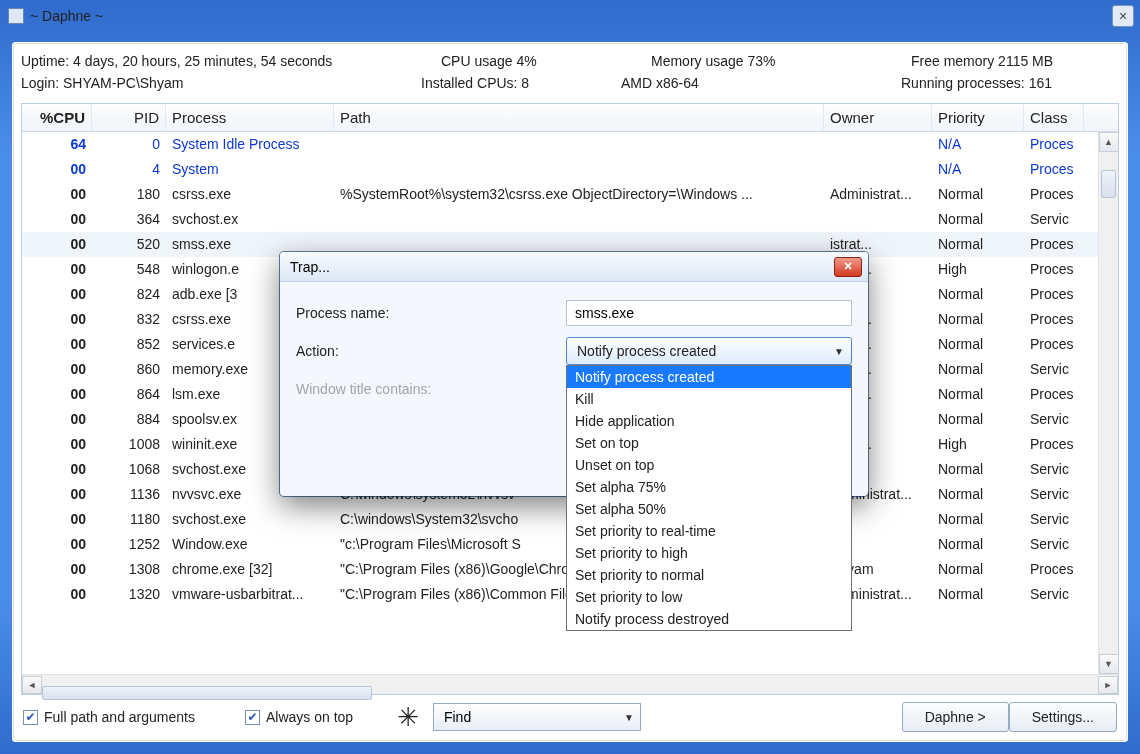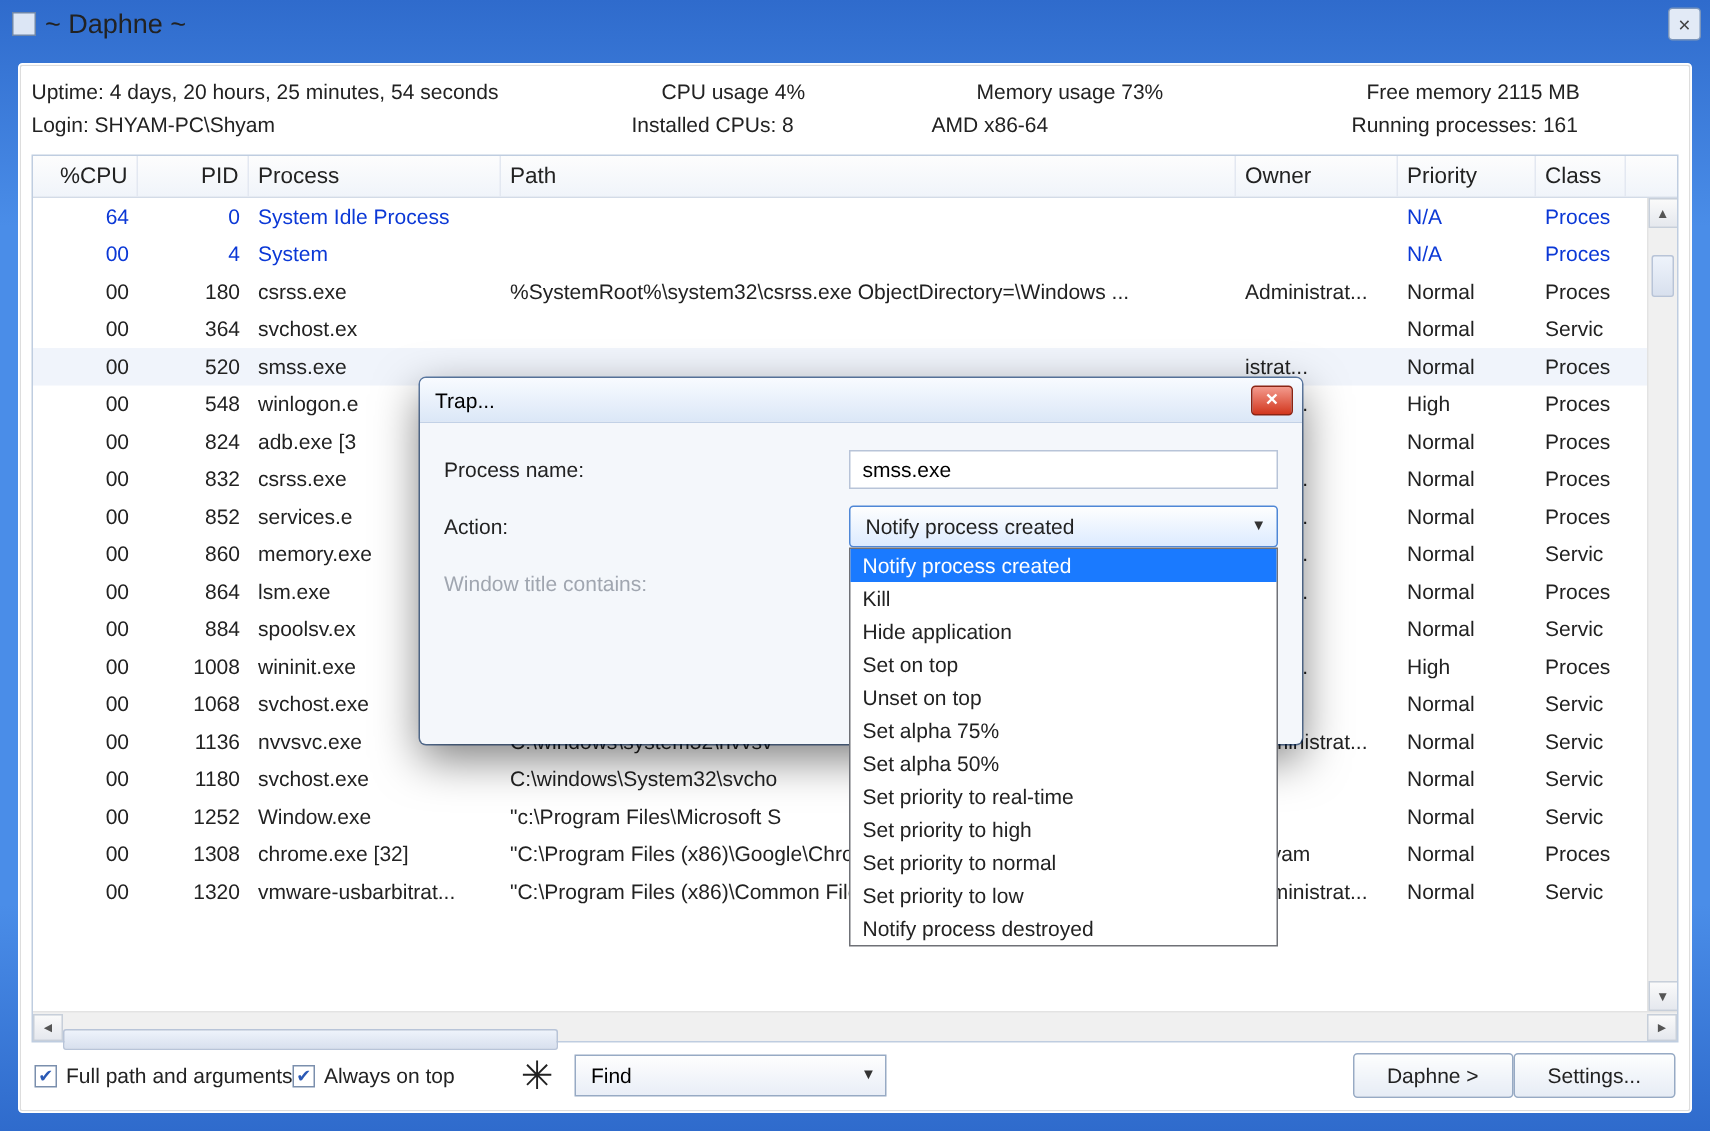--- a/index.html
+++ b/index.html
@@ -1,34 +1,34 @@
 <!DOCTYPE html>
 <html><head>
 <meta charset="utf-8">
 <style>
   * { box-sizing: border-box; font-family: "Segoe UI", Tahoma, sans-serif; font-size: 14px; }
   body { margin: 0; width: 1140px; height: 754px; background: linear-gradient(to bottom, #2f6bcc, #4a8de8 20%, #4a8de8 80%, #2f6bcc); overflow: hidden; }
   .window-frame { position: relative; width: 1140px; height: 754px; }
   .title-bar { height: 32px; display: flex; align-items: center; padding: 0 6px; color: #222; }
   .title-bar .icon-box { width: 16px; height: 16px; margin: 0 6px 0 2px; background: #dce6f5; border:1px solid #6e86a8; }
-  .title-bar .title-text { flex: 1; font-size: 18px; color: #222; }
+  .title-bar .title-text { flex: 1; font-size: 14px; color: #222; }
   .title-bar .close-btn { width: 22px; height: 22px; background: #e2eaf6; border: 1px solid #7a95bc; border-radius: 3px; display:flex; align-items:center; justify-content:center; font-size:11px; color:#444; cursor:pointer; }
   .client-area { position: absolute; left: 12px; right: 12px; top: 42px; bottom: 12px; background: #ffffff; border: 1px solid #fff; border-radius: 3px; box-shadow: inset 0 0 0 1px #ddd; padding: 10px 8px 8px 8px; display:flex; flex-direction:column; }
   .info-row { display:flex; margin-bottom: 6px; color:#222; font-size:15px; }
   .info-cell { padding-right: 20px; }
   .info-cell.a { width: 420px; }
   .info-cell.b { width: 210px; }
   .info-cell.c { width: 260px; }
   .info-cell.d { }
   .table-wrap { position: relative; flex:1; border: 1px solid #bfcde0; margin-top:6px; display:flex; flex-direction:column; }
   .table-header { display:flex; background: linear-gradient(#fdfdfd,#f0f4fa); border-bottom: 1px solid #d3dbe7; height:28px; }
   .th, .td { padding: 4px 6px; overflow:hidden; white-space:nowrap; text-overflow:ellipsis; }
   .th { border-right: 1px solid #e3e8f1; color:#222; font-size:15px; display:flex; align-items:center; }
   .th.right, .td.right { text-align:right; justify-content:flex-end; }
-  .col-cpu { width: 70px; text-align:right;}
+  .col-cpu { width: 70px; text-align:right;font-weight:bold;}
   .col-pid { width: 74px; text-align:right;}
   .col-proc { width: 168px; }
   .col-path { width: 490px; }
   .col-owner { width: 108px; }
   .col-prio { width: 92px; }
   .col-class { width: 60px; }
   .body-viewport { position:relative; flex:1; overflow:hidden; }
   .rows { }
   .tr { display:flex; height: 25px; color:#222; }
   .tr.link { color:#0b38d6; }
@@ -291,21 +291,21 @@
           </div>
         <div class="hbtn">►</div>
       </div>
     </div>
 
     <div class="bottom-bar">
       <label class="chk">
         <span class="box checked"></span>
         <span>Full path and arguments</span>
       </label>
-      <label class="chk" style="">
+      <label class="chk" style="margin-left:50px;">
         <span class="box checked"></span>
         <span>Always on top</span>
       </label>
       <div class="crosshair" style="margin-left:30px;">✳</div>
       <div class="combo">
         <span>Find</span>
         <span class="arrow">▼</span>
       </div>
       <div style="flex:1"></div>
       <div class="btn">

